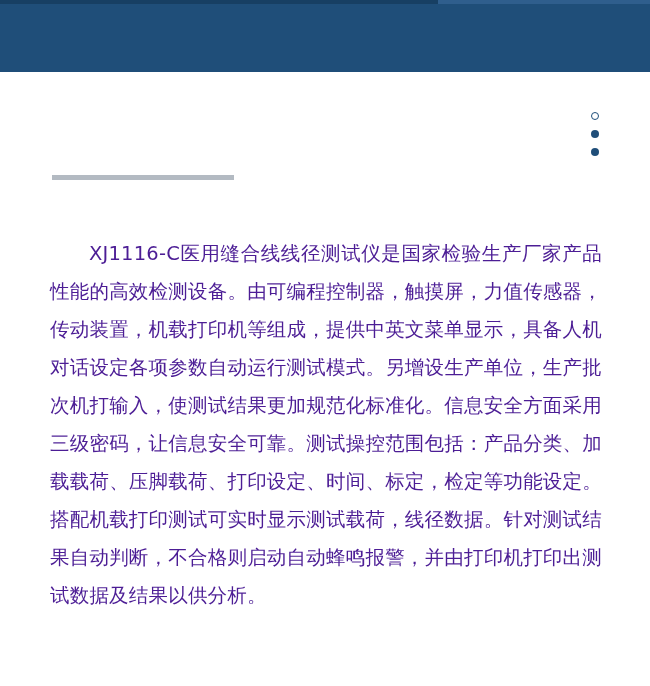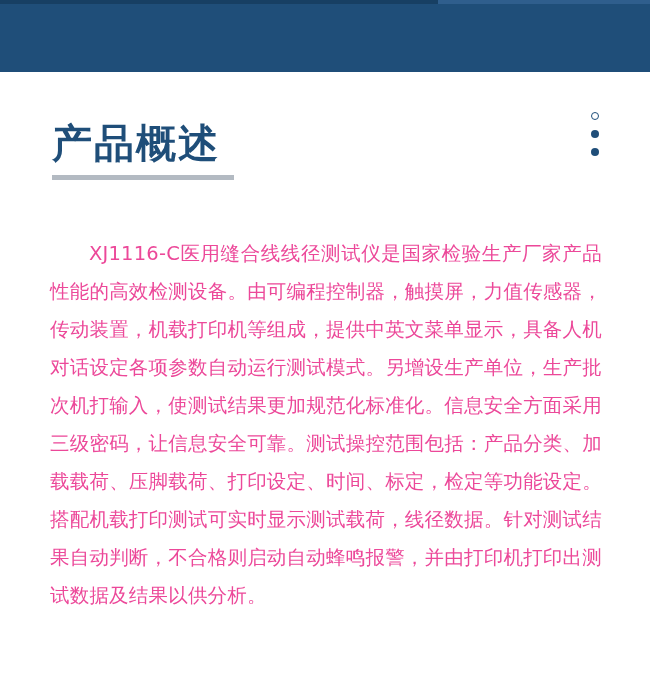--- a/index.html
+++ b/index.html
@@ -97,40 +97,37 @@
 
   
   .body-text {
     position: absolute;
     left: 50px;
     top: 215px;
     width: 552px;
     font-family: "DejaVu Sans", "Liberation Sans", sans-serif;
     font-size: 19.5px;
     line-height: 38px;
-    color: #ec4899;
+    color: #4c1d95;
     text-align: justify;
     text-justify: inter-ideograph;
     text-indent: 2em;
     letter-spacing: 0.2px;
   }
 </style>
 </head>
 <body>
 
 <div class="page">
 
   <div class="top-banner">
     <div class="top-banner-dark"></div>
     <div class="top-banner-accent"></div>
   </div>
 
-  <div class="title-wrap">
-    <h1 class="page-title">产品概述</h1>
-  </div>
   <div class="title-underline"></div>
 
   <div class="dot-menu">
     <span class="dot hollow"></span>
     <span class="dot"></span>
     <span class="dot"></span>
   </div>
 
   <p class="body-text">XJ1116-C医用缝合线线径测试仪是国家检验生产厂家产品性能的高效检测设备。由可编程控制器，触摸屏，力值传感器，传动装置，机载打印机等组成，提供中英文菜单显示，具备人机对话设定各项参数自动运行测试模式。另增设生产单位，生产批次机打输入，使测试结果更加规范化标准化。信息安全方面采用三级密码，让信息安全可靠。测试操控范围包括：产品分类、加载载荷、压脚载荷、打印设定、时间、标定，检定等功能设定。搭配机载打印测试可实时显示测试载荷，线径数据。针对测试结果自动判断，不合格则启动自动蜂鸣报警，并由打印机打印出测试数据及结果以供分析。</p>
 

